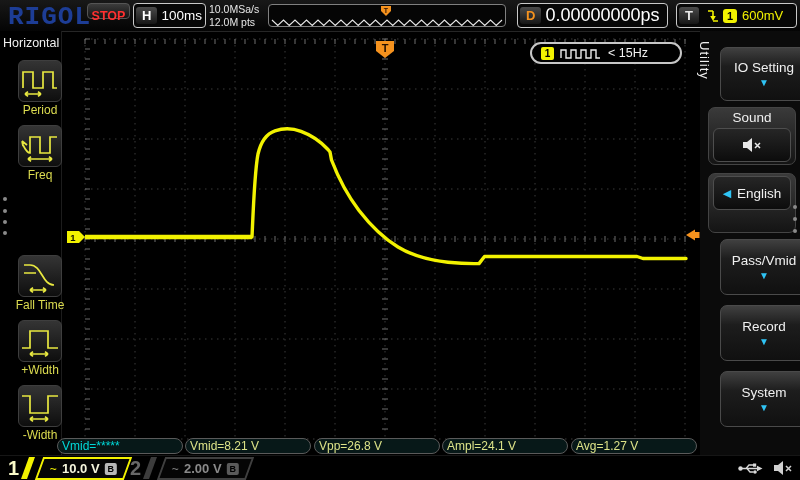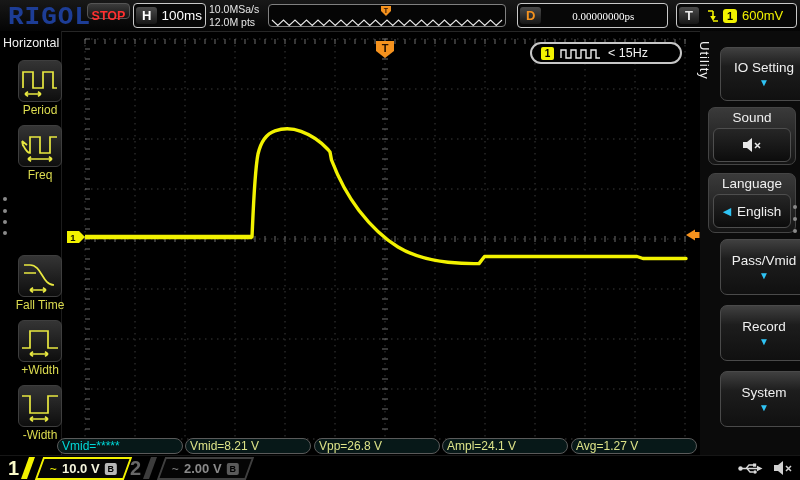--- a/index.html
+++ b/index.html
@@ -11,21 +11,21 @@
   .logo{position:absolute;left:8px;top:2px;font-family:Liberation Mono, monospace;font-weight:bold;font-size:26px;color:#1d3d96;letter-spacing:1px;}
   .stop-btn{position:absolute;left:87px;top:3px;width:43px;height:16px;background:linear-gradient(#3c3c3c,#121212);border:1px solid #555;border-radius:4px;color:#ff3030;font-weight:bold;font-size:12.5px;text-align:center;line-height:24px;box-sizing:border-box;}
   .tb-box{position:absolute;top:3px;height:25px;border:1px solid #c9c9c9;border-radius:4px;background:#070707;display:flex;align-items:center;box-sizing:border-box;}
   .sec-letter{background:linear-gradient(#4a4a4a,#161616);border-radius:3px;margin:0 4px 0 2px;padding:1px 6px;font-weight:bold;font-size:13px;color:#fff;}
   .hbox{left:133px;width:73px;}
   .hbox .val{flex:1;text-align:center;color:#fff;font-size:13.5px;padding-right:4px;}
   .srate{position:absolute;left:209px;top:3px;color:#e6e6e6;font-size:10.5px;line-height:12.5px;}
   .preview{position:absolute;left:268px;top:4px;width:238px;height:23px;border:1px solid #808080;border-radius:4px;background:#050505;box-sizing:border-box;}
   .dbox{left:517px;width:151px;}
   .dbox .sec-letter{color:#f5921e;}
-  .dbox .val{flex:1;text-align:center;color:#fff;font-size:11px;padding-right:6px;font-family:Liberation Serif, serif;}
+  .dbox .val{flex:1;color:#fff;font-size:18px;padding-right:6px;}
   .tbox{left:676px;width:121px;gap:3px;}
   .tbox .sec-letter{color:#e8e8e8;}
   .badge1{display:inline-block;width:14px;height:14px;background:#f2f200;color:#000;font-weight:bold;font-size:11px;border-radius:3px;text-align:center;line-height:14px;}
   .tbox .val{color:#f2f200;font-size:13px;margin-left:2px;}
 
   
   .leftmenu{position:absolute;left:0;top:31px;width:62px;height:449px;background:#000;border-right:1px solid #1d1d1d;box-sizing:border-box;}
   .lm-title{color:#f0f0f0;font-size:12.5px;padding:5px 0 0 3px;}
   .lm-item{position:absolute;left:0;width:62px;text-align:center;padding-left:9px;}
   .lm-icon{width:44px;height:42px;margin:0 auto;background:linear-gradient(#343434,#0e0e0e);border:1px solid #3e3e3e;border-radius:6px;display:flex;align-items:center;justify-content:center;box-sizing:border-box;}
@@ -198,21 +198,20 @@
       <div class="rm-group-title">Sound</div>
       <div class="rm-subbtn">
         <svg width="20" height="16">
           <polygon points="1,5 5,5 10,1 10,15 5,11 1,11" fill="#e8e8e8"></polygon>
           <path d="M13,6 L18,11 M18,6 L13,11" stroke="#e8e8e8" stroke-width="1.5"></path>
         </svg>
       </div>
     </div>
 
     <div class="rm-group" style="top:142px;height:60px">
-      <div class="rm-group-title">Language</div>
       <div class="rm-subbtn">
         <span class="rm-left-arrow">◀</span>
         <span>English</span>
       </div>
     </div>
 
     <div class="rm-btn" style="top:208px;height:56px">
       <div>Pass/Vmid</div>
       <div class="rm-arrow">▼</div>
     </div>

